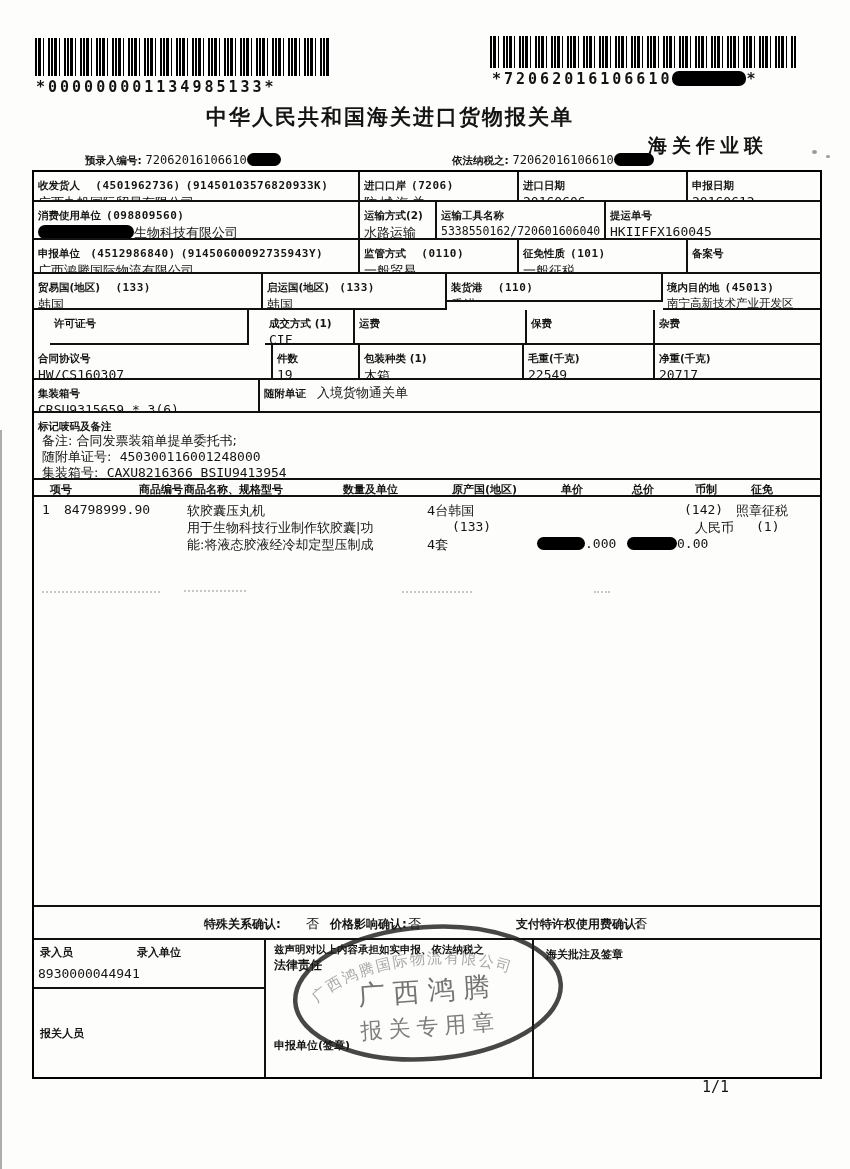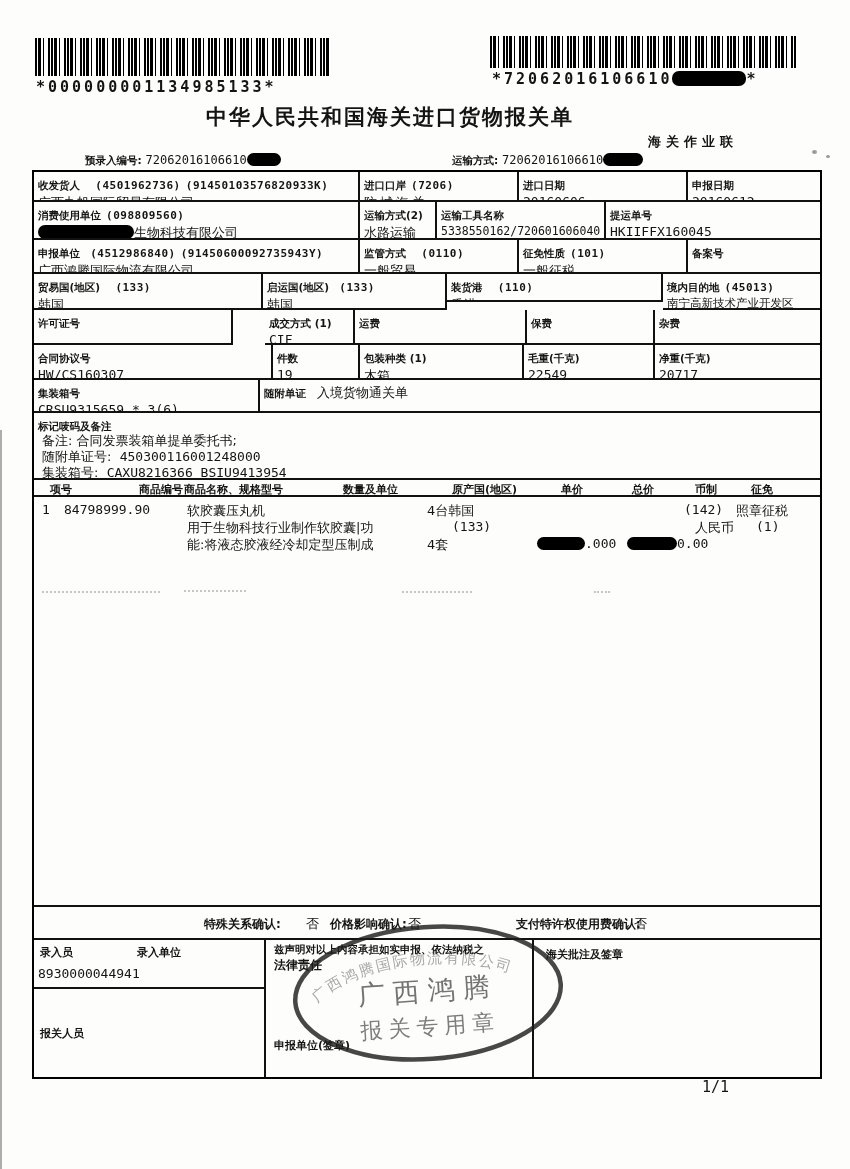--- a/index.html
+++ b/index.html
@@ -6,21 +6,21 @@
   .page{position:relative;width:850px;height:1169px;background:#fdfdfb;overflow:hidden;
         font-family:"DejaVu Sans",sans-serif;color:#141414;}
   
   .barcode{background:repeating-linear-gradient(90deg,#000 0 2px,#fff 2px 3px,#000 3px 6px,#fff 6px 8px,#000 8px 9px,#fff 9px 13px,#000 13px 15px,#fff 15px 16px);}
   .bc1{position:absolute;left:35px;top:38px;width:296px;height:38px;}
   .bc2{position:absolute;left:490px;top:36px;width:306px;height:32px;}
   .bctext{position:absolute;font-family:"DejaVu Sans Mono",monospace;font-weight:bold;font-size:15px;letter-spacing:3px;white-space:nowrap;}
   .bct1{left:36px;top:78px;}
   .bct2{left:492px;top:70px;}
   .title{position:absolute;left:0;top:103px;width:780px;text-align:center;font-size:21px;font-weight:bold;letter-spacing:2px;}
-  .copylbl{position:absolute;left:648px;top:133px;font-size:13px;font-weight:bold;letter-spacing:5px;}
+  .copylbl{position:absolute;left:648px;top:133px;font-size:19px;font-weight:bold;letter-spacing:5px;}
   .prehdr{position:absolute;top:153px;font-size:12px;white-space:nowrap;}
   .prehdr .lb{font-weight:bold;}
   .ph1{left:85px;} .ph2{left:452px;}
   .num{font-family:"DejaVu Sans Mono",monospace;}
   
   .redact{display:inline-block;background:#000;border-radius:7px;height:13px;vertical-align:-2px;}
   
   .table{position:absolute;left:32px;top:170px;width:786px;height:905px;border:2.5px solid #000;background:transparent;}
   .cell{position:absolute;border-right:2px solid #111;border-bottom:2px solid #111;box-sizing:border-box;padding:2px 4px;overflow:hidden;}
   .cell.nr{border-right:none;}
@@ -48,21 +48,21 @@
 
   <div class="barcode bc1"></div>
   <div class="bctext bct1">*000000001134985133*</div>
   <div class="barcode bc2"></div>
   <div class="bctext bct2"><span>*72062016106610</span><span class="redact" style="width:74px;height:15px;"></span><span>*</span></div>
 
   <div class="title">中华人民共和国海关进口货物报关单</div>
   <div class="copylbl">海关作业联</div>
 
   <div class="prehdr ph1"><span class="lb">预录入编号:</span> <span class="num">72062016106610</span><span class="redact" style="width:34px;"></span></div>
-  <div class="prehdr ph2"><span class="lb">运输方式:</span> <span class="num">72062016106610</span><span class="redact" style="width:40px;"></span></div>
+  <div class="prehdr ph2"><span class="lb">依法纳税之:</span> <span class="num">72062016106610</span><span class="redact" style="width:40px;"></span></div>
 
   <div class="table">
 
     <div class="cell" style="left:0;top:0;width:326px;height:30px;">
       <span class="lb">收发货人</span>&nbsp;&nbsp;
       <span class="cd">(4501962736)</span>
       <span class="cd">(91450103576820933K)</span>
       <div class="val">广西九帆国际贸易有限公司</div>
     </div>
     <div class="cell" style="left:326px;top:0;width:159px;height:30px;">
@@ -131,21 +131,21 @@
       <span class="lb">装货港</span>&nbsp;&nbsp;
       <span class="cd">(110)</span>
       <div class="val">香港</div>
     </div>
     <div class="cell nr" style="left:629px;top:102px;width:157px;height:36px;">
       <span class="lb">境内目的地</span>
       <span class="cd">(45013)</span>
       <div class="val sm">南宁高新技术产业开发区</div>
     </div>
 
-    <div class="cell" style="left:0;top:138px;width:199px;height:35px;">
+    <div class="cell" style="left:16px;top:138px;width:199px;height:35px;">
       <span class="lb">许可证号</span>
     </div>
     <div class="cell" style="left:231px;top:138px;width:90px;height:35px;">
       <span class="lb">成交方式 (1)</span>
       <div class="val num">CIF</div>
     </div>
     <div class="cell" style="left:493px;top:138px;width:128px;height:35px;">
       <span class="lb">保费</span>
     </div>
     <div class="cell" style="left:321px;top:138px;width:172px;height:35px;">

